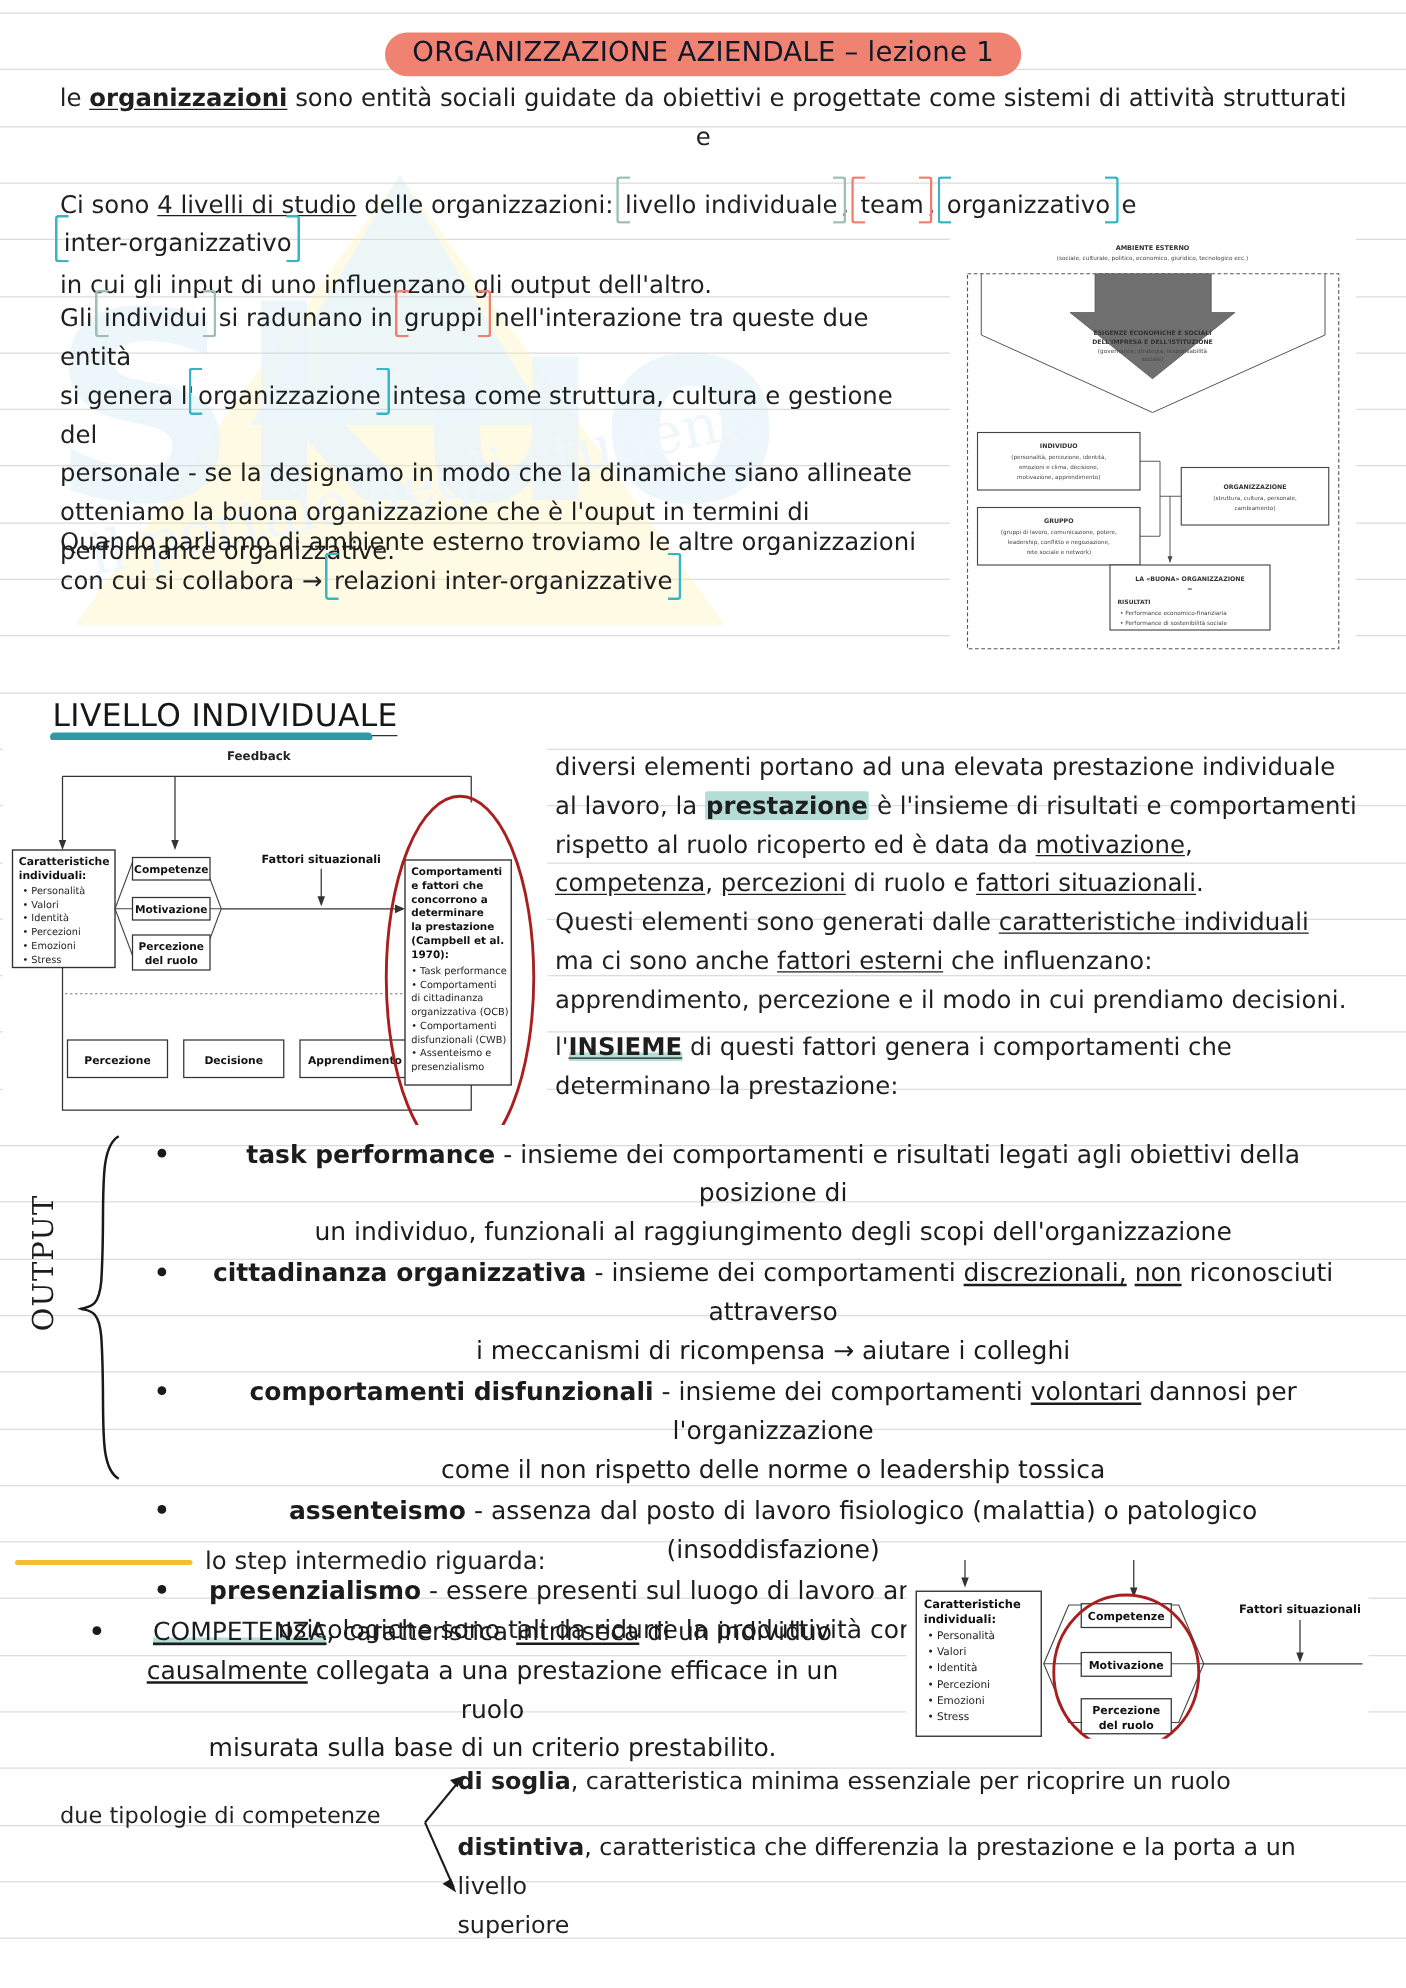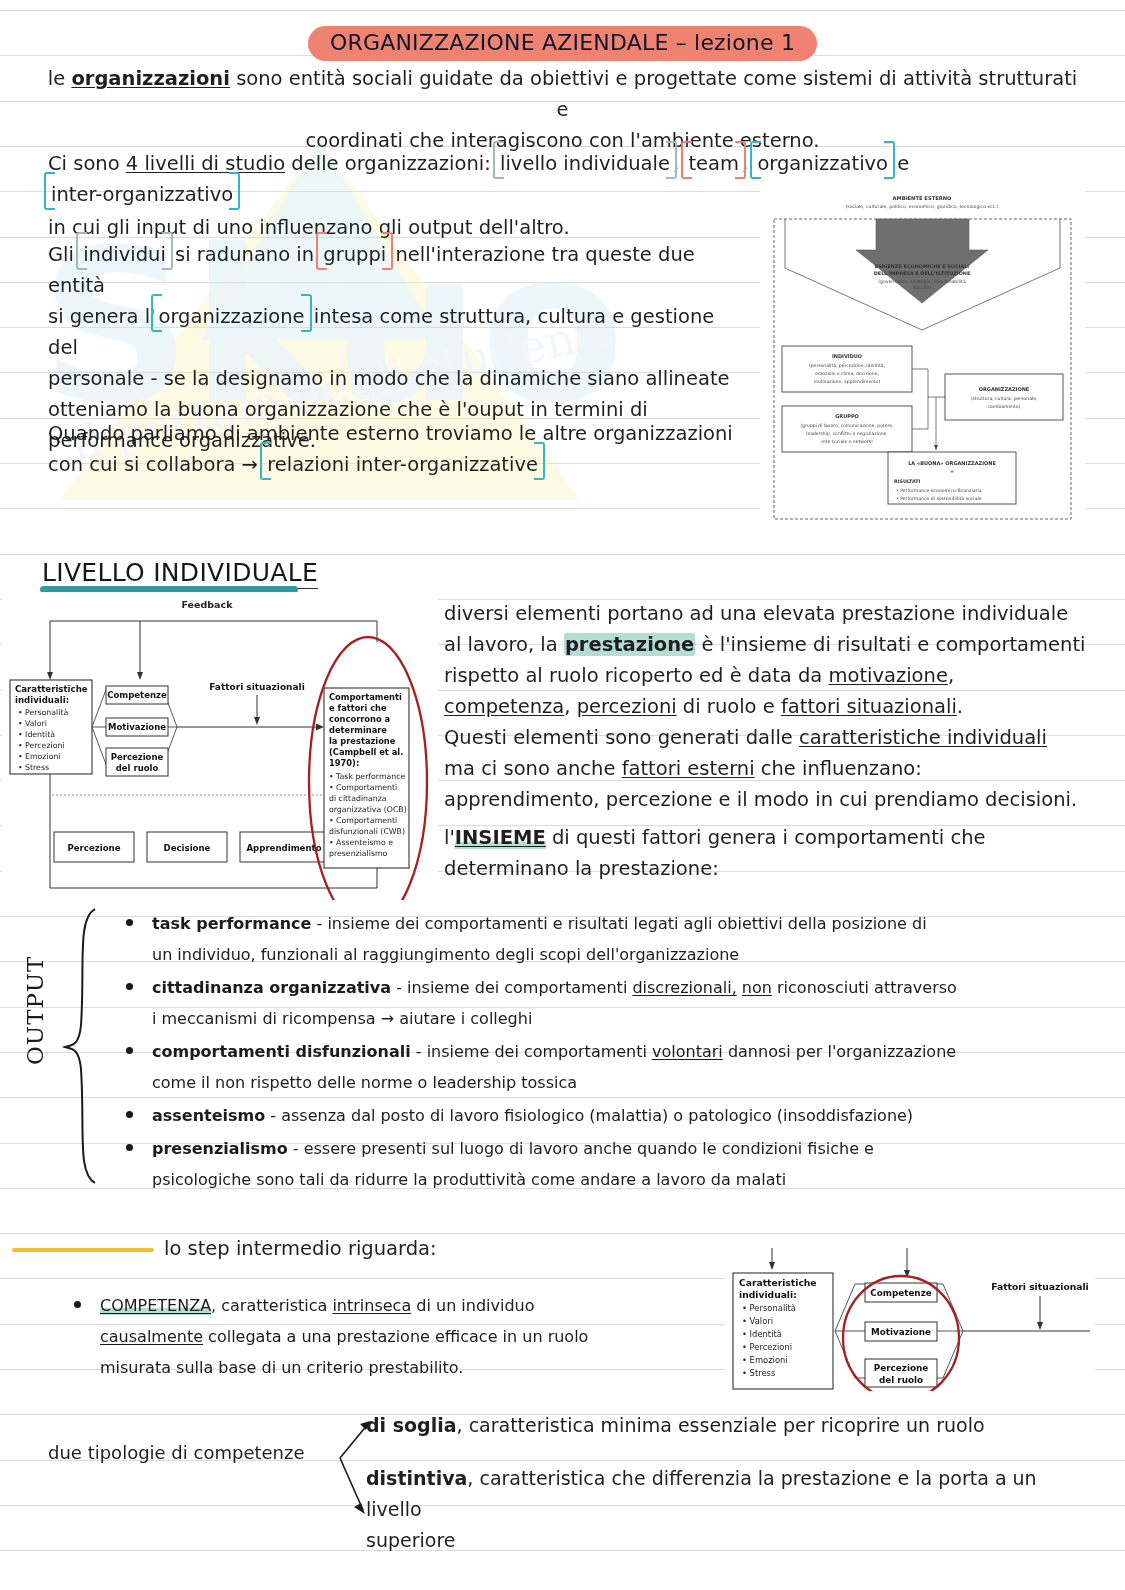--- a/index.html
+++ b/index.html
@@ -49,21 +49,21 @@
 
   
   .sec-head{position:absolute;font-size:25px;letter-spacing:.3px;color:#171717;}
   .sec-head .ul{border-bottom:1.5px solid #333;padding-bottom:1px;}
   .sec-underline{position:absolute;height:7px;border-radius:4px;background:#2f9aa3;}
 
   
   .fig{position:absolute;}
 
   
-  .blist{position:absolute;font-size:16px;line-height:31px;}
+  .blist{position:absolute;font-size:20px;line-height:31px;text-align:center;}
   .bitem{position:relative;padding-left:52px;margin-bottom:2px;}
   .bitem .dot{position:absolute;left:26px;top:11px;width:7px;height:7px;border-radius:50%;background:#1a1a1a;}
   .bitem b{font-weight:bold;}
 
   
   .outlabel{
     position:absolute;font-family:"DejaVu Serif","Liberation Serif",serif;
     font-size:23px;letter-spacing:1px;
     transform:rotate(-90deg);transform-origin:left top;white-space:nowrap;
   }
@@ -121,21 +121,20 @@
 </div>
 
 <div id="page">
 
   <div class="title-wrap">
     <span class="title-pill">ORGANIZZAZIONE AZIENDALE – lezione 1</span>
   </div>
 
   <div class="txt center" style="left:40px;width:1045px;top:63px;">
     <span>le </span><span class="u b">organizzazioni</span><span> sono entità sociali guidate da obiettivi e progettate come sistemi di attività strutturati e</span><br>
-    <span>coordinati che interagiscono con l'ambiente esterno.</span>
   </div>
 
   <div class="txt" style="left:48px;width:1040px;top:148px;">
     <span>Ci sono </span><span class="u">4 livelli di studio</span><span> delle organizzazioni: </span><span class="brk g">livello individuale</span><span>, </span><span class="brk r">team</span><span>, </span><span class="brk t">organizzativo</span><span> e </span><span class="brk t">inter-organizzativo</span>
     <div style="margin-top:2px;">in cui gli input di uno influenzano gli output dell'altro.</div>
   </div>
 
   <div class="txt" style="left:48px;width:700px;top:239px;">
     <span>Gli </span><span class="brk g">individui</span><span> si radunano in </span><span class="brk r">gruppi</span><span> nell'interazione tra queste due entità</span><br>
     <span>si genera l'</span><span class="brk t">organizzazione</span><span> intesa come struttura, cultura e gestione del</span><br>

